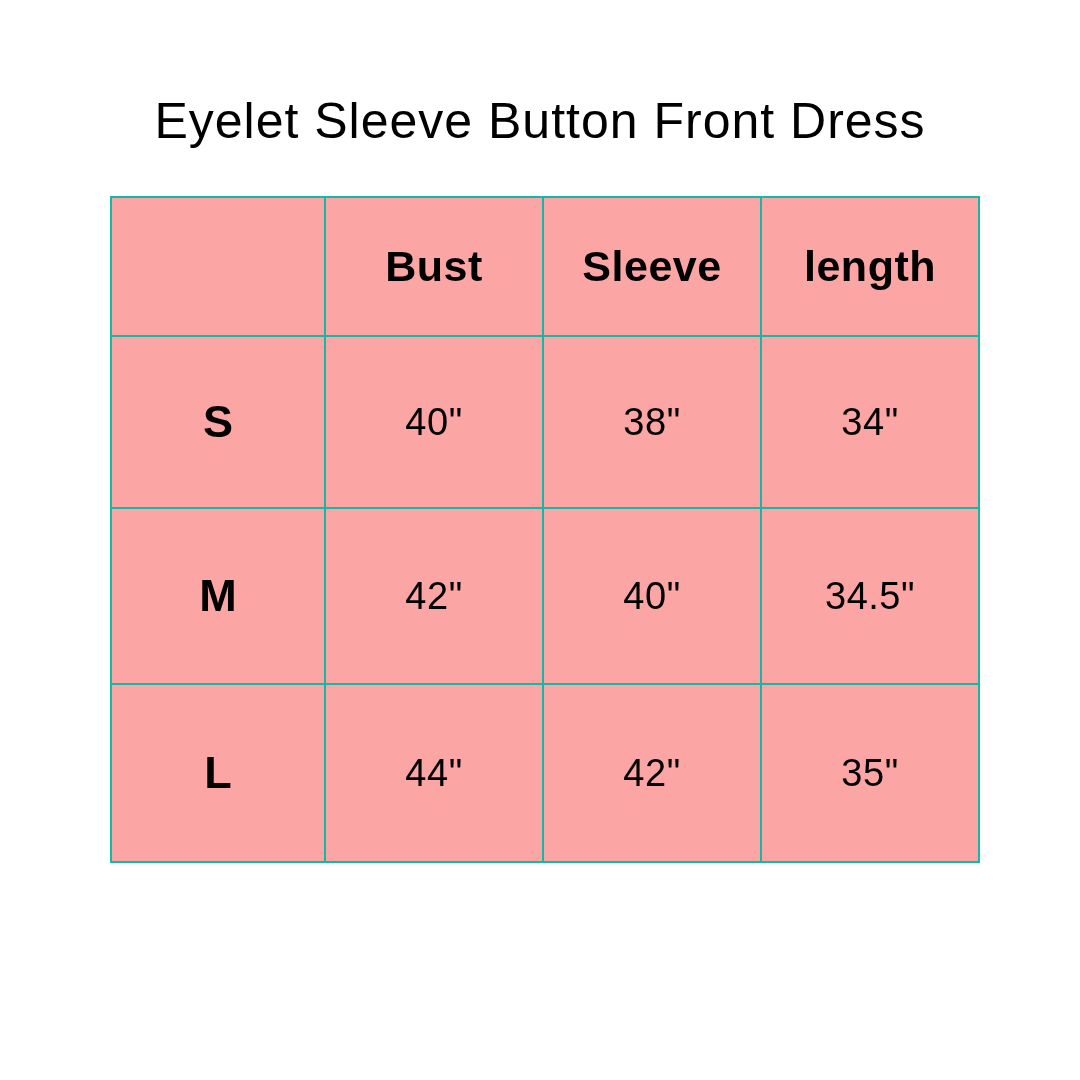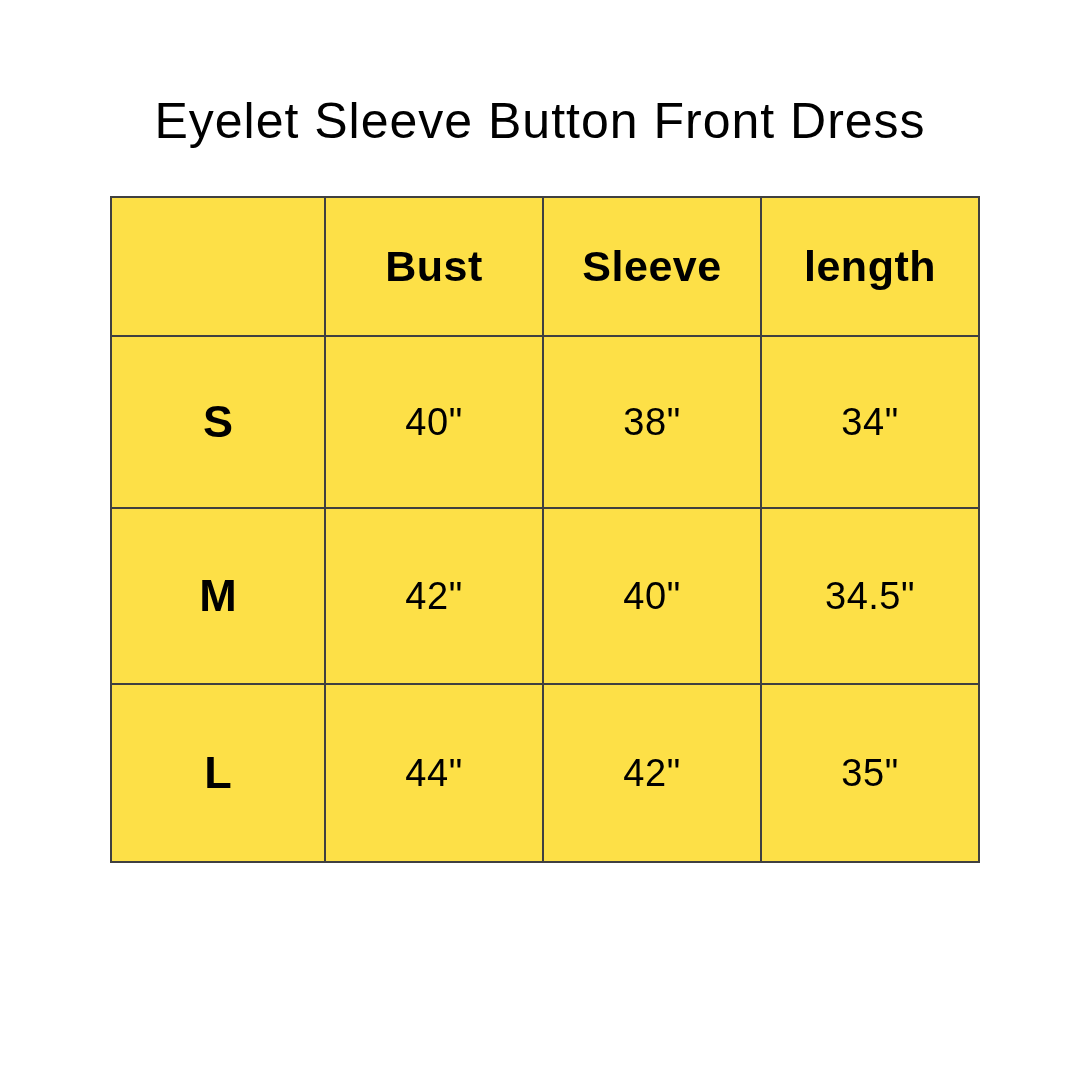--- a/index.html
+++ b/index.html
@@ -36,25 +36,25 @@
   table.size-table {
     position: absolute;
     left: 110px;
     top: 196px;
     border-collapse: collapse;
     table-layout: fixed;
     background: #ffffff;
   }
   table.size-table th,
   table.size-table td {
-    border: 2px solid #404040;
+    border: 2px solid #14b8a6;
     text-align: center;
     vertical-align: middle;
     padding: 12px;
-    background: #fde047;
+    background: #fca5a5;
   }
   col.c-size   { width: 214px; }
   col.c-bust   { width: 218px; }
   col.c-waist  { width: 218px; }
   col.c-length { width: 218px; }
   tr.header-row  { height: 139px; }
   tr.row-s { height: 172px; }
   tr.row-m { height: 176px; }
   tr.row-l { height: 178px; }
   th.measure-header {

